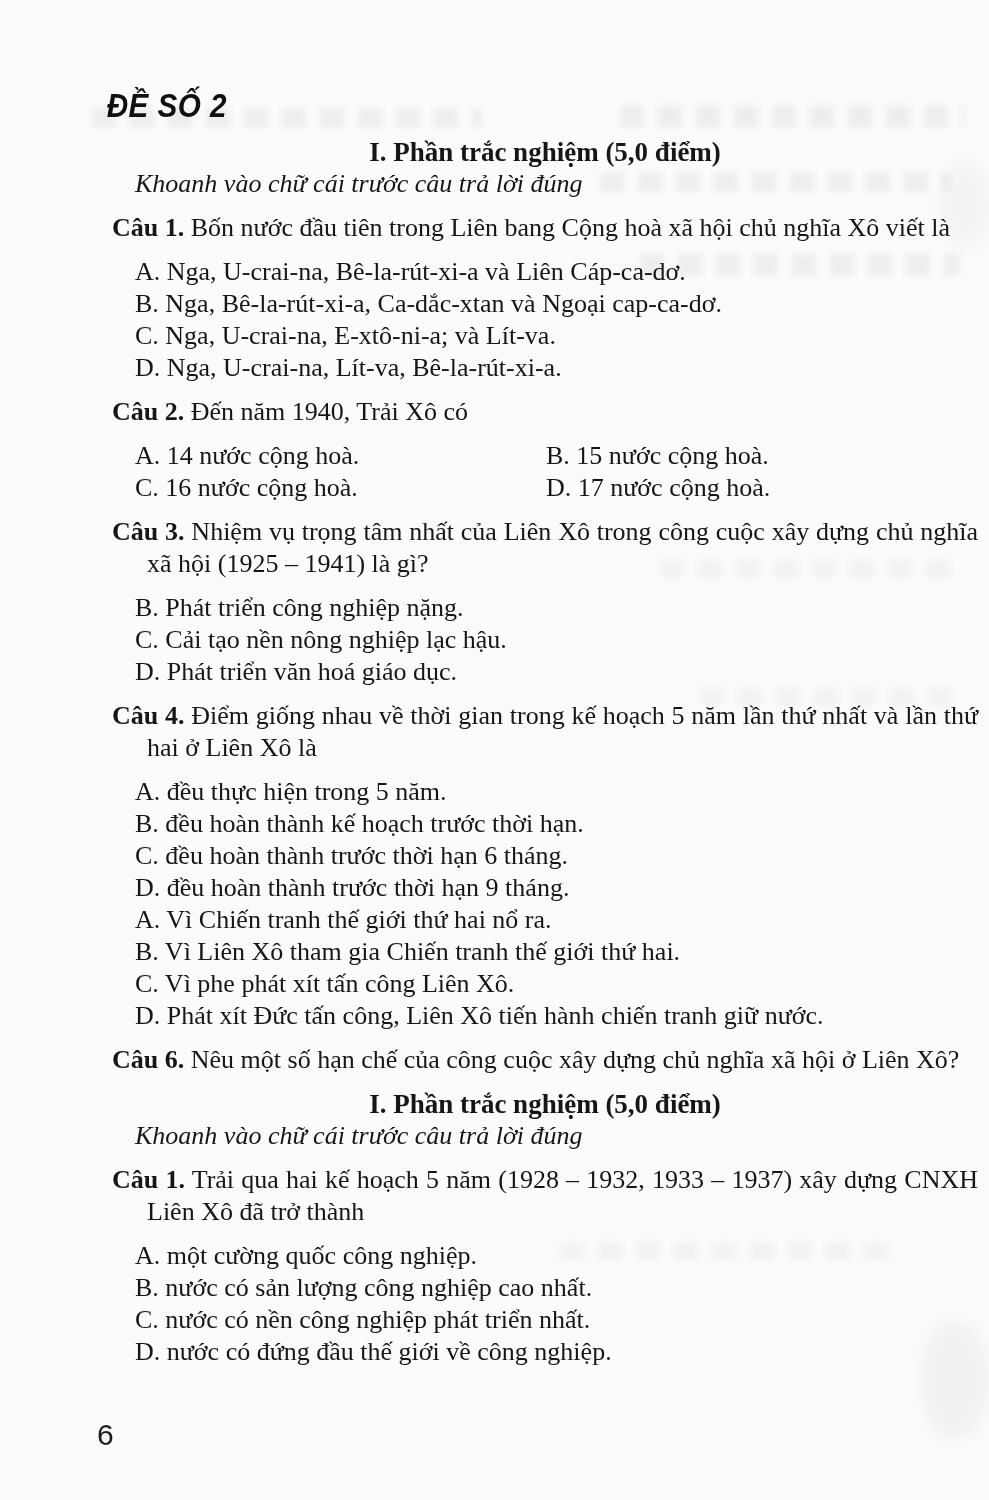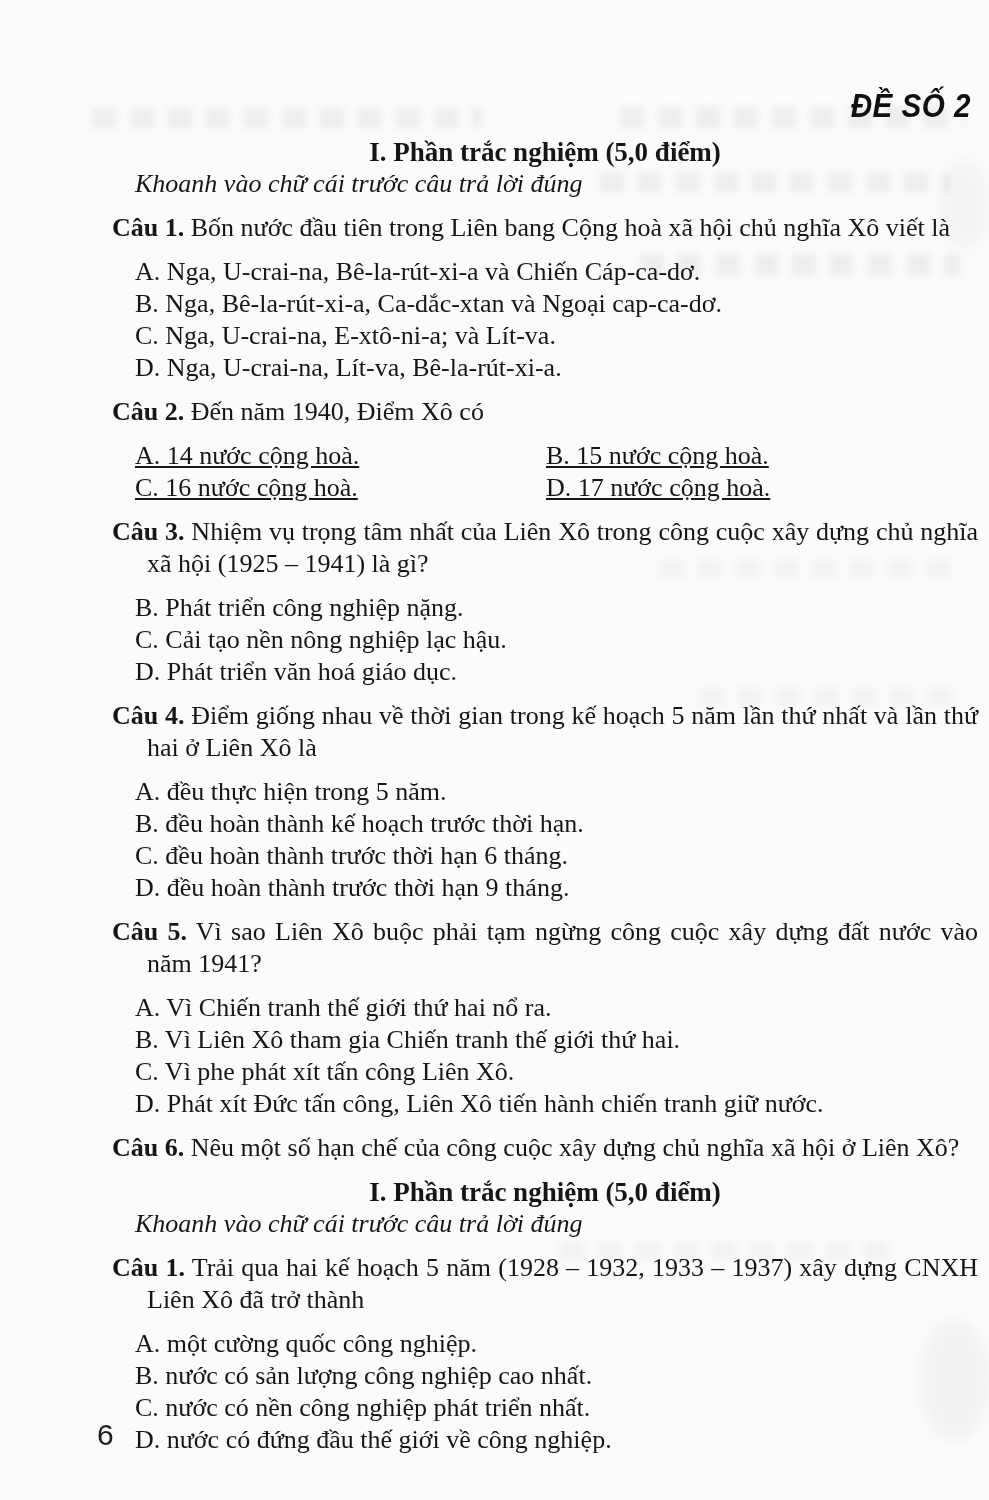--- a/index.html
+++ b/index.html
@@ -29,21 +29,21 @@
     border-radius:50%;
     pointer-events:none;
   }
   .content{
     position:absolute;
     left:100px;
     top:84px;
     width:890px;
   }
   .exam-title{
-    text-align:right;
+    text-align:left;
     line-height:44px;
     height:44px;
     margin:0 12px 8px 0;
   }
   .exam-title .t{
     display:inline-block;
     font-family:"Liberation Sans", sans-serif;
     font-weight:bold;
     font-style:italic;
     font-size:33px;
@@ -81,21 +81,20 @@
     font-size:26px;
     line-height:32px;
     padding-left:35px;
   }
   .opt-grid{
     display:grid;
     grid-template-columns:411px 1fr;
     padding-left:35px;
     font-size:26px;
     line-height:32px;
-    text-decoration:underline;
   }
   .opt-grid .opt{padding-left:0;}
   .page-number{
     position:absolute;
     left:97px;
     top:1418px;
     font-family:"Liberation Sans", sans-serif;
     font-size:30px;
     line-height:34px;
     color:#1d1d1d;
@@ -119,45 +118,44 @@
   <div class="content">
 
     <div class="exam-title">
       <span class="t">ĐỀ SỐ 2</span>
     </div>
 
     <p class="sec-heading">I. Phần trắc nghiệm (5,0 điểm)</p>
     <p class="instruction">Khoanh vào chữ cái trước câu trả lời đúng</p>
 
     <p class="q"><span class="qlabel">Câu 1.</span> <span>Bốn nước đầu tiên trong Liên bang Cộng hoà xã hội chủ nghĩa Xô viết là</span></p>
-    <p class="opt">A. Nga, U-crai-na, Bê-la-rút-xi-a và Chiến Cáp-ca-dơ.</p>
+    <p class="opt">A. Nga, U-crai-na, Bê-la-rút-xi-a và Liên Cáp-ca-dơ.</p>
     <p class="opt">B. Nga, Bê-la-rút-xi-a, Ca-dắc-xtan và Ngoại cap-ca-dơ.</p>
     <p class="opt">C. Nga, U-crai-na, E-xtô-ni-a; và Lít-va.</p>
     <p class="opt">D. Nga, U-crai-na, Lít-va, Bê-la-rút-xi-a.</p>
 
-    <p class="q"><span class="qlabel">Câu 2.</span> <span>Đến năm 1940, Điểm Xô có</span></p>
+    <p class="q"><span class="qlabel">Câu 2.</span> <span>Đến năm 1940, Trải Xô có</span></p>
     <div class="opt-grid">
       <p class="opt">A. 14 nước cộng hoà.</p>
       <p class="opt">B. 15 nước cộng hoà.</p>
       <p class="opt">C. 16 nước cộng hoà.</p>
       <p class="opt">D. 17 nước cộng hoà.</p>
     </div>
 
     <p class="q"><span class="qlabel">Câu 3.</span> <span>Nhiệm vụ trọng tâm nhất của Liên Xô trong công cuộc xây dựng chủ nghĩa xã hội (1925 – 1941) là gì?</span></p>
     <p class="opt">B. Phát triển công nghiệp nặng.</p>
     <p class="opt">C. Cải tạo nền nông nghiệp lạc hậu.</p>
     <p class="opt">D. Phát triển văn hoá giáo dục.</p>
 
     <p class="q"><span class="qlabel">Câu 4.</span> <span>Điểm giống nhau về thời gian trong kế hoạch 5 năm lần thứ nhất và lần thứ hai ở Liên Xô là</span></p>
     <p class="opt">A. đều thực hiện trong 5 năm.</p>
     <p class="opt">B. đều hoàn thành kế hoạch trước thời hạn.</p>
     <p class="opt">C. đều hoàn thành trước thời hạn 6 tháng.</p>
     <p class="opt">D. đều hoàn thành trước thời hạn 9 tháng.</p>
 
-    <p class="q"><span class="qlabel">Câu 5.</span> <span>Vì sao Liên Xô buộc phải tạm ngừng công cuộc xây dựng đất nước vào năm 1941?</span></p>
     <p class="opt">A. Vì Chiến tranh thế giới thứ hai nổ ra.</p>
     <p class="opt">B. Vì Liên Xô tham gia Chiến tranh thế giới thứ hai.</p>
     <p class="opt">C. Vì phe phát xít tấn công Liên Xô.</p>
     <p class="opt">D. Phát xít Đức tấn công, Liên Xô tiến hành chiến tranh giữ nước.</p>
 
     <p class="q"><span class="qlabel">Câu 6.</span> <span>Nêu một số hạn chế của công cuộc xây dựng chủ nghĩa xã hội ở Liên Xô?</span></p>
 
 
     <p class="sec-heading">I. Phần trắc nghiệm (5,0 điểm)</p>
     <p class="instruction">Khoanh vào chữ cái trước câu trả lời đúng</p>

